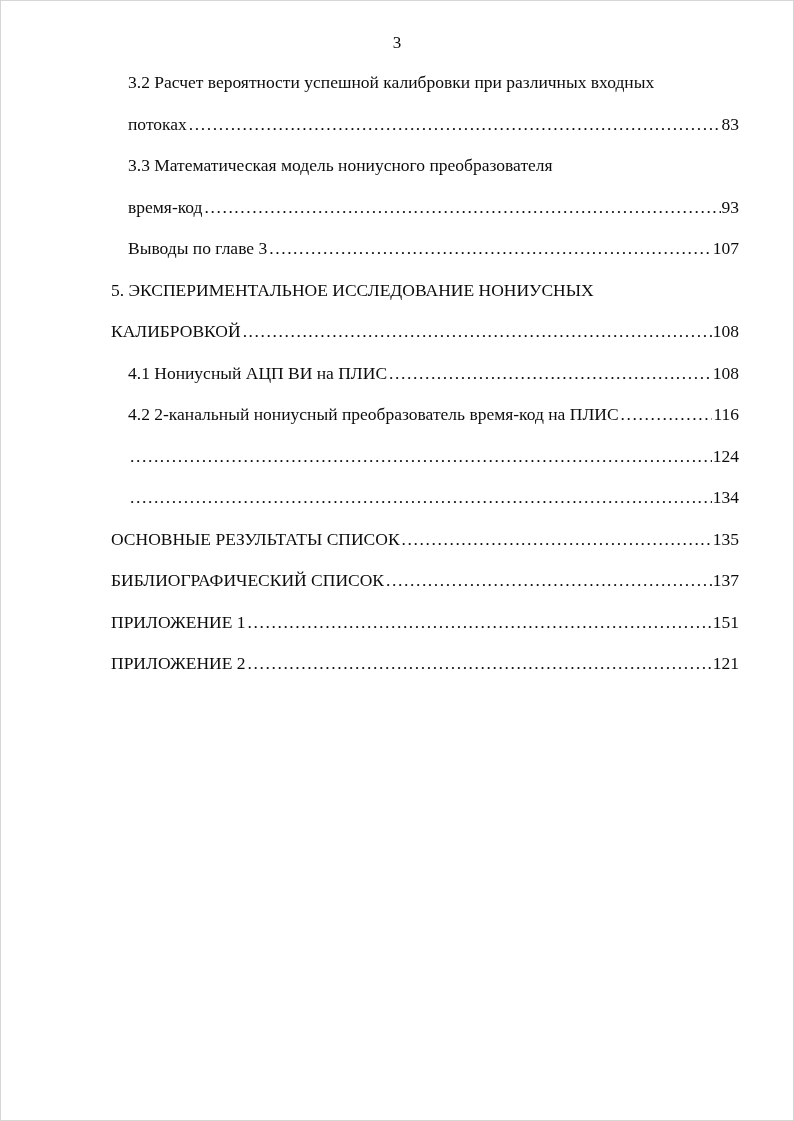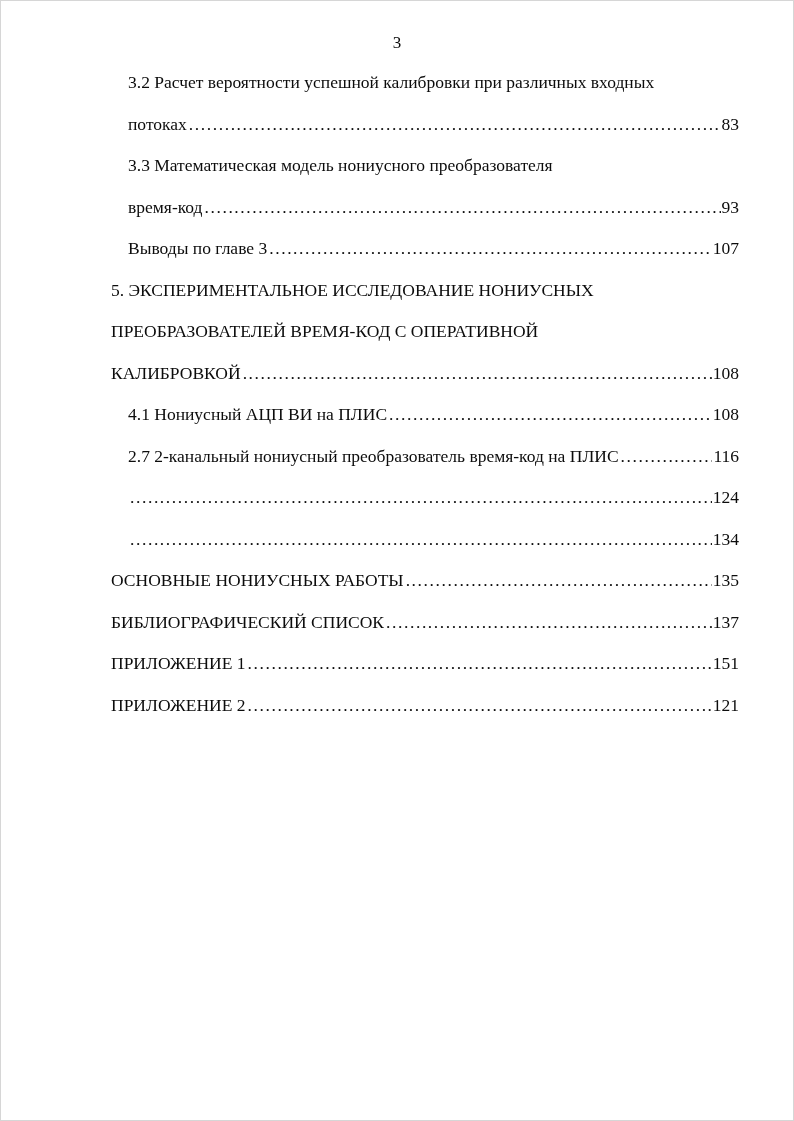--- a/index.html
+++ b/index.html
@@ -85,58 +85,55 @@
         <div class="line leader">
           <span class="txt">Выводы по главе 3 </span>
           <span class="dots"></span>
           <span class="pg">107</span>
         </div>
       </div>
       <div class="entry">
         <div class="line">
           <span class="txt">5. ЭКСПЕРИМЕНТАЛЬНОЕ ИССЛЕДОВАНИЕ НОНИУСНЫХ</span>
         </div>
-        <div class="line">
-          <span class="txt">ПРЕОБРАЗОВАТЕЛЕЙ ВРЕМЯ-КОД С ОПЕРАТИВНОЙ</span>
-        </div>
         <div class="line leader">
           <span class="txt">КАЛИБРОВКОЙ</span>
           <span class="dots"></span>
           <span class="pg">108</span>
         </div>
       </div>
       <div class="entry indent">
         <div class="line leader">
           <span class="txt">4.1 Нониусный АЦП ВИ на ПЛИС </span>
           <span class="dots"></span>
           <span class="pg">108</span>
         </div>
       </div>
       <div class="entry indent">
         <div class="line leader">
-          <span class="txt">2.7 2-канальный нониусный преобразователь время-код на ПЛИС </span>
+          <span class="txt">4.2 2-канальный нониусный преобразователь время-код на ПЛИС </span>
           <span class="dots"></span>
           <span class="pg">116</span>
         </div>
       </div>
       <div class="entry indent">
         <div class="line leader">
           <span class="dots"></span>
           <span class="pg">124</span>
         </div>
       </div>
       <div class="entry indent">
         <div class="line leader">
           <span class="dots"></span>
           <span class="pg">134</span>
         </div>
       </div>
       <div class="entry">
         <div class="line leader">
-          <span class="txt">ОСНОВНЫЕ НОНИУСНЫХ РАБОТЫ</span>
+          <span class="txt">ОСНОВНЫЕ РЕЗУЛЬТАТЫ СПИСОК</span>
           <span class="dots"></span>
           <span class="pg">135</span>
         </div>
       </div>
       <div class="entry">
         <div class="line leader">
           <span class="txt">БИБЛИОГРАФИЧЕСКИЙ СПИСОК </span>
           <span class="dots"></span>
           <span class="pg">137</span>
         </div>

